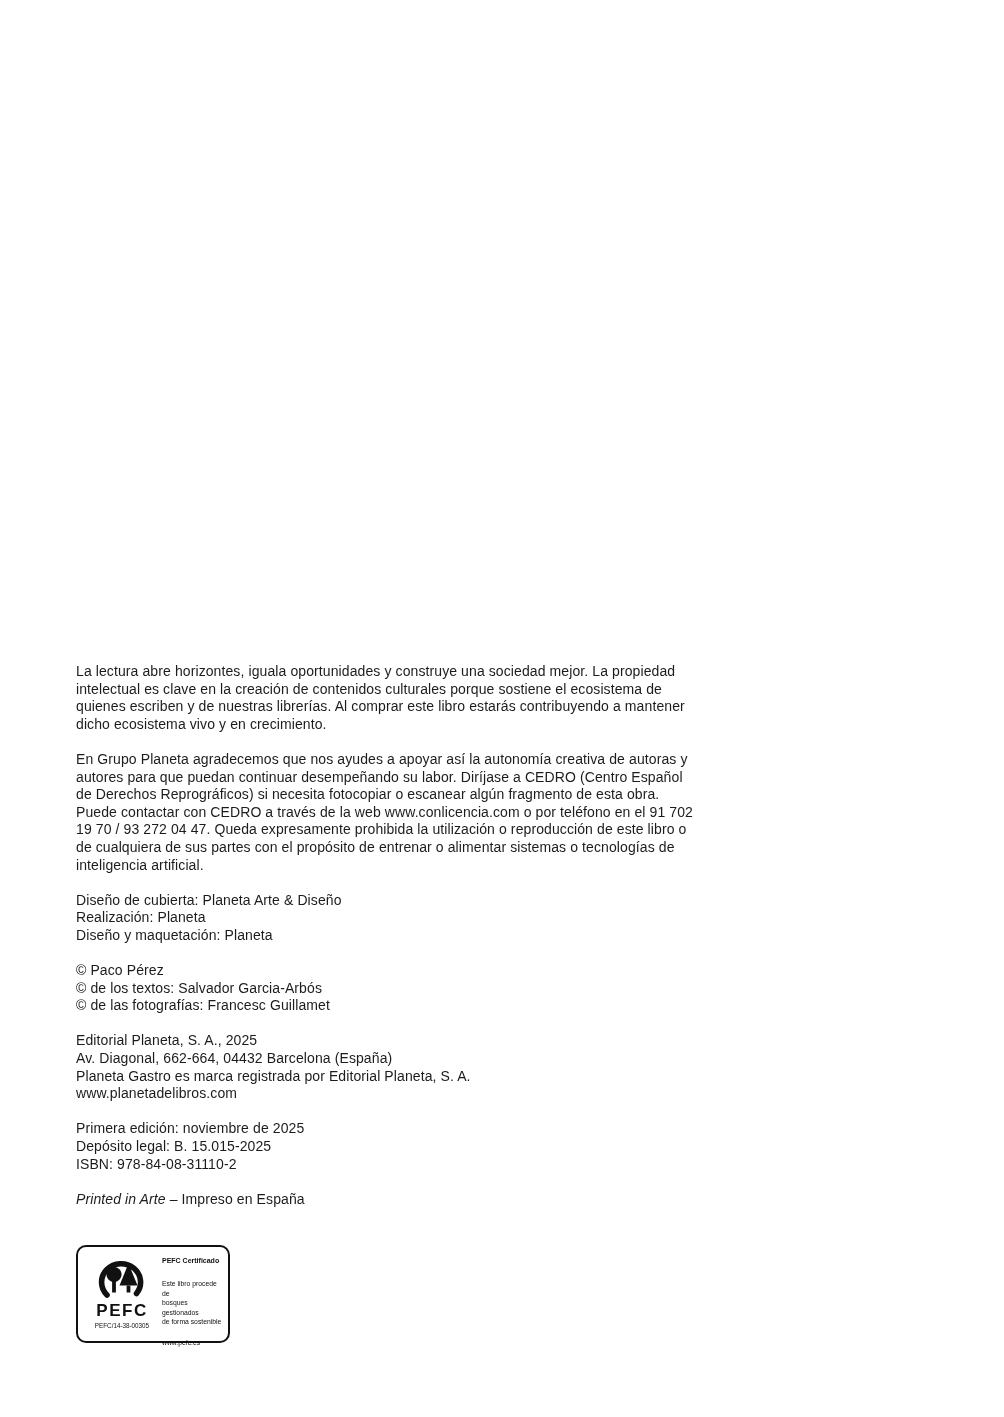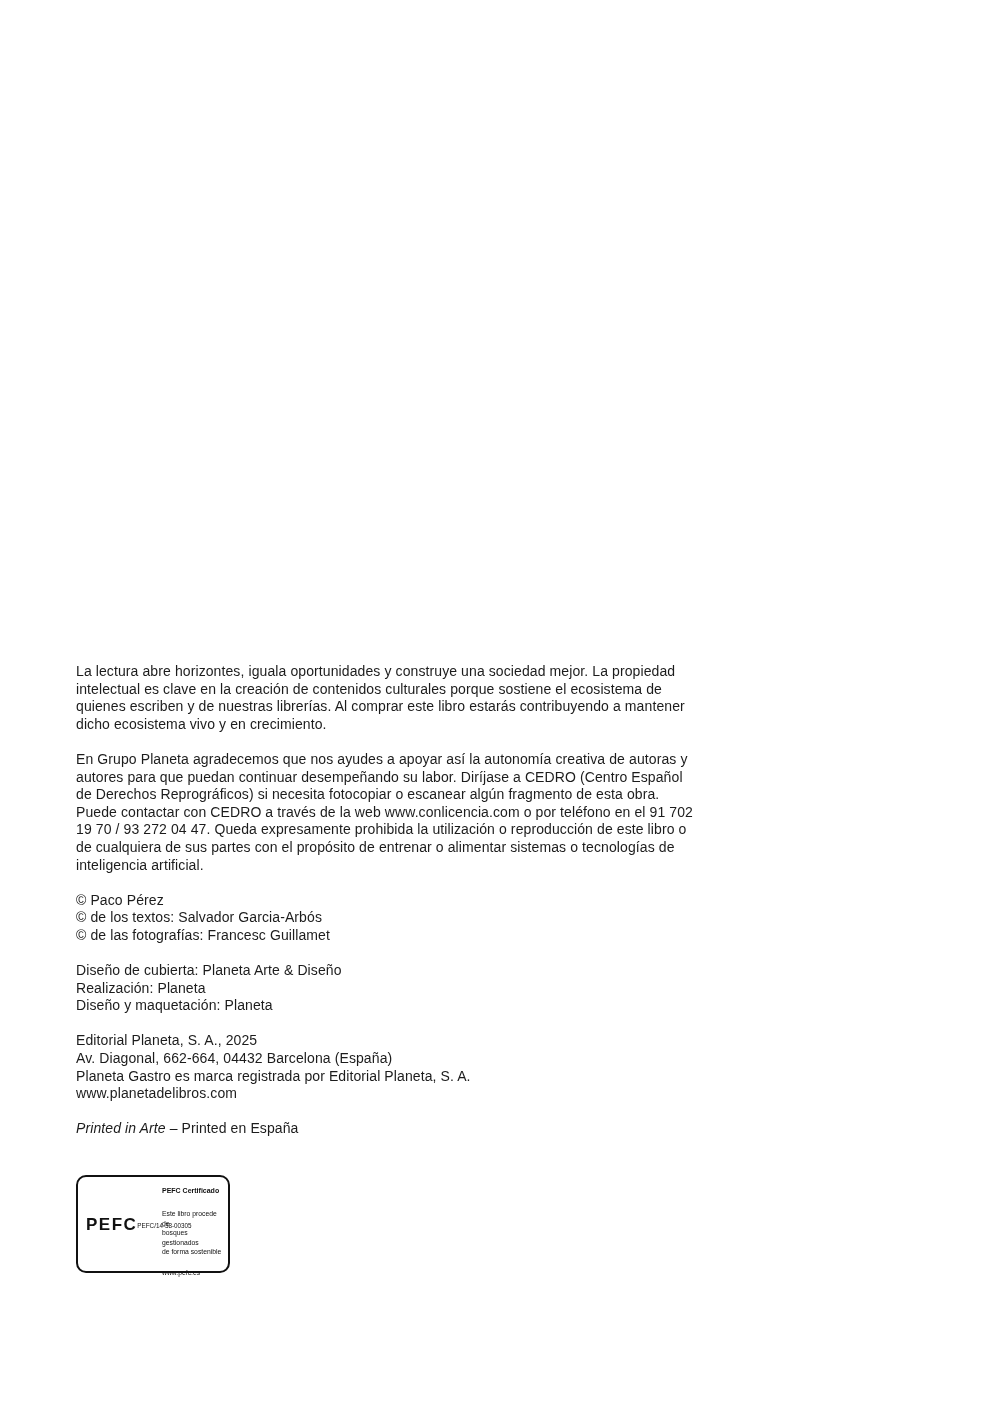--- a/index.html
+++ b/index.html
@@ -34,20 +34,21 @@
     height: 98px;
     border: 2.5px solid #111111;
     border-radius: 10px;
     display: flex;
     align-items: stretch;
     padding: 7px 6px 6px 8px;
   }
   .pefc-left {
     width: 72px;
     display: flex;
+    flex-direction: column;
     align-items: center;
   }
   .pefc-left svg { display: block; }
   .pefc-wordmark {
     font-size: 17px;
     font-weight: bold;
     letter-spacing: 1.5px;
     line-height: 16px;
     color: #111111;
     margin-top: 1px;
@@ -96,35 +97,38 @@
 dicho ecosistema vivo y en crecimiento.</p>
 
     <p class="para">En Grupo Planeta agradecemos que nos ayudes a apoyar así la autonomía creativa de autoras y
 autores para que puedan continuar desempeñando su labor. Diríjase a CEDRO (Centro Español
 de Derechos Reprográficos) si necesita fotocopiar o escanear algún fragmento de esta obra.
 Puede contactar con CEDRO a través de la web www.conlicencia.com o por teléfono en el 91 702
 19 70 / 93 272 04 47. Queda expresamente prohibida la utilización o reproducción de este libro o
 de cualquiera de sus partes con el propósito de entrenar o alimentar sistemas o tecnologías de
 inteligencia artificial.</p>
 
+    <p class="para">Diseño de cubierta: Planeta Arte &amp; Diseño
+Realización: Planeta
+Diseño y maquetación: Planeta</p>
+
     <p class="para">© Paco Pérez
 © de los textos: Salvador Garcia-Arbós
 © de las fotografías: Francesc Guillamet</p>
-
-    <p class="para">Diseño de cubierta: Planeta Arte &amp; Diseño
-Realización: Planeta
-Diseño y maquetación: Planeta</p>
 
     <p class="para">Editorial Planeta, S. A., 2025
 Av. Diagonal, 662-664, 04432 Barcelona (España)
 Planeta Gastro es marca registrada por Editorial Planeta, S. A.
 www.planetadelibros.com</p>
 
+    <p class="para">Primera edición: noviembre de 2025
+Depósito legal: B. 15.015-2025
+ISBN: 978-84-08-31110-2</p>
 
-    <p class="para"><span class="italic">Printed in Arte</span><span> – Printed en España</span></p>
+    <p class="para"><span class="italic">Printed in Arte</span><span> – Impreso en España</span></p>
 
     <div class="pefc-box">
       <div class="pefc-left">
         <svg width="54" height="48" viewBox="0 0 54 48">
 
           <path d="M 12 41 A 19.5 18.5 0 1 1 41.5 39.5" fill="none" stroke="#111111" stroke-width="5.6" stroke-linecap="round"></path>
 
           <circle cx="19" cy="20.5" r="7.6" fill="#111111"></circle>
           <rect x="17.1" y="26" width="3.8" height="12.5" fill="#111111"></rect>
 

